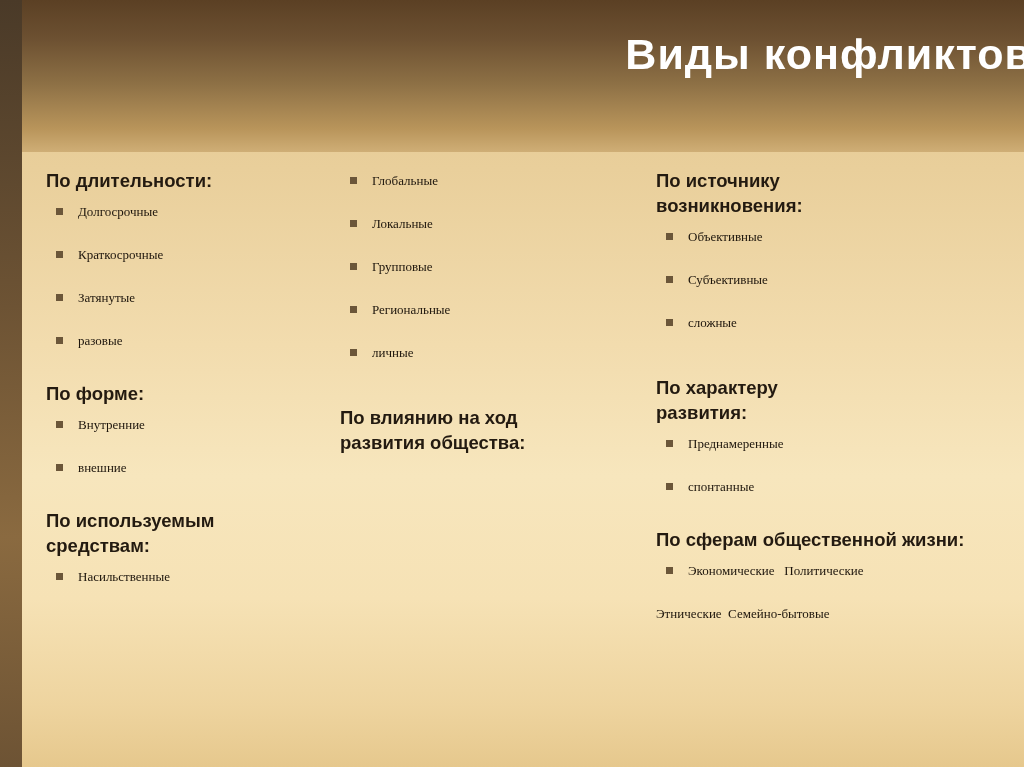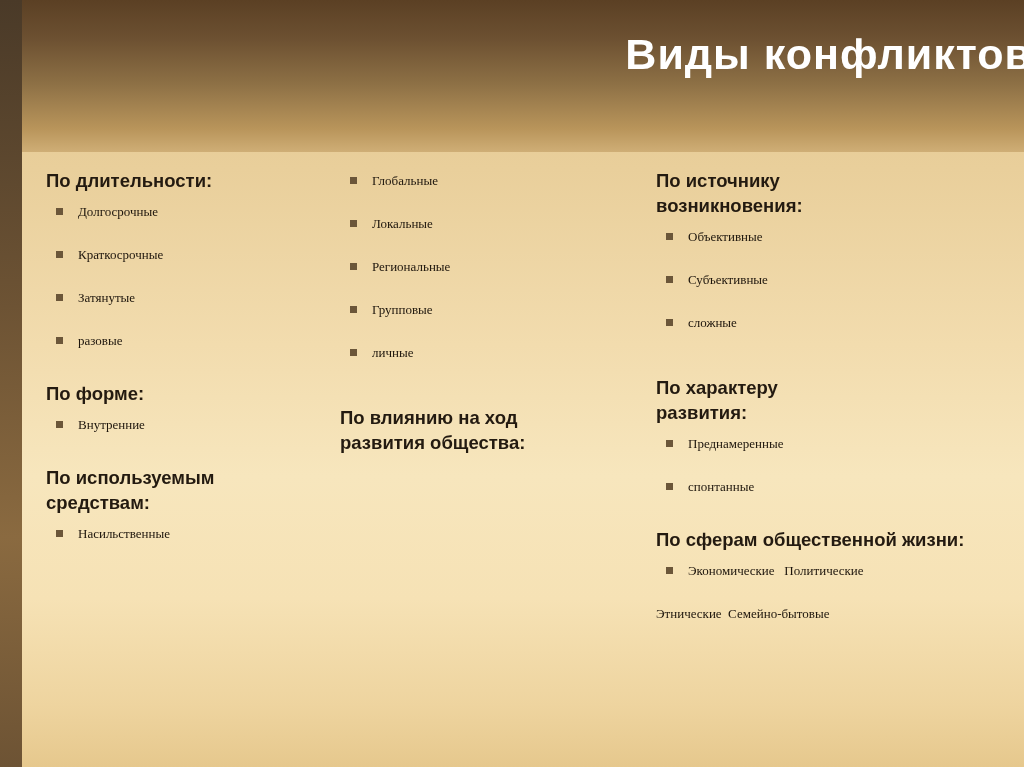--- a/index.html
+++ b/index.html
@@ -120,20 +120,21 @@
         <li><span class="bullet"></span><span>разовые</span></li>
       </ul>
     </div>
 
     <div class="gap-sm"></div>
 
     <div class="group">
       <div class="group-title">По форме:</div>
       <ul class="items loose">
         <li><span class="bullet"></span><span>Внутренние</span></li>
+        <li><span class="bullet"></span><span>внешние</span></li>
       </ul>
     </div>
 
     <div class="gap-sm"></div>
 
     <div class="group">
       <div class="group-title">По используемым
 средствам:</div>
       <ul class="items loose">
         <li><span class="bullet"></span><span>Насильственные</span></li>
@@ -141,22 +142,22 @@
     </div>
 
   </div>
 
   <div class="col" id="col-mid">
 
     <div class="group">
       <ul class="items loose">
         <li><span class="bullet"></span><span>Глобальные</span></li>
         <li><span class="bullet"></span><span>Локальные</span></li>
+        <li><span class="bullet"></span><span>Групповые</span></li>
         <li><span class="bullet"></span><span>Региональные</span></li>
-        <li><span class="bullet"></span><span>Групповые</span></li>
         <li><span class="bullet"></span><span>личные</span></li>
       </ul>
     </div>
 
     <div class="gap-md"></div>
 
     <div class="group">
       <div class="group-title">По влиянию на ход
 развития общества:</div>
     </div>

